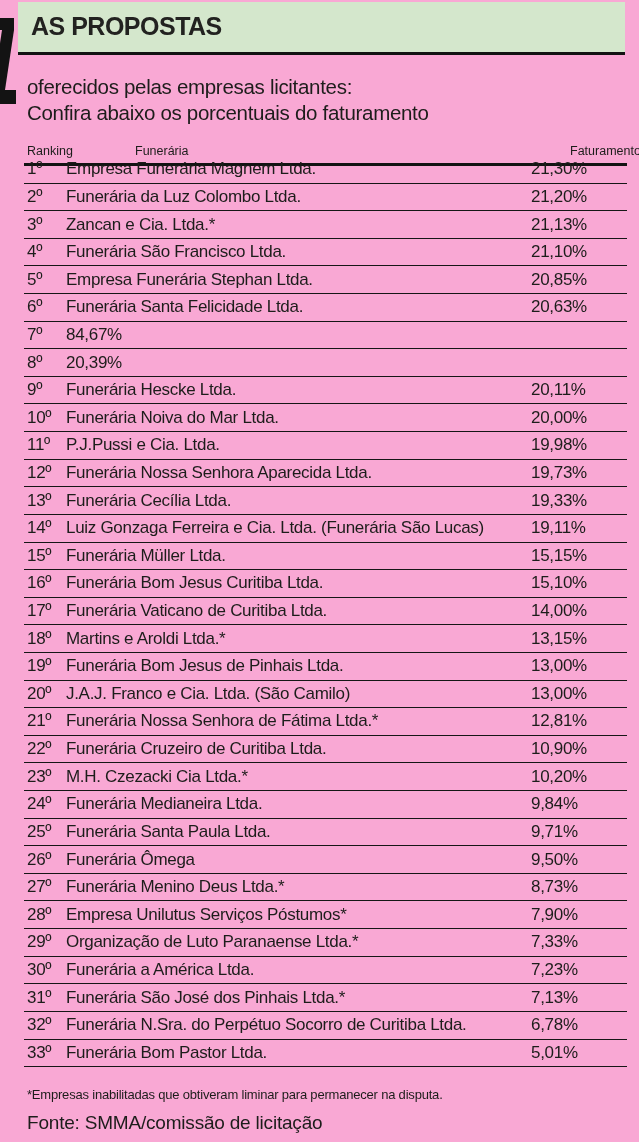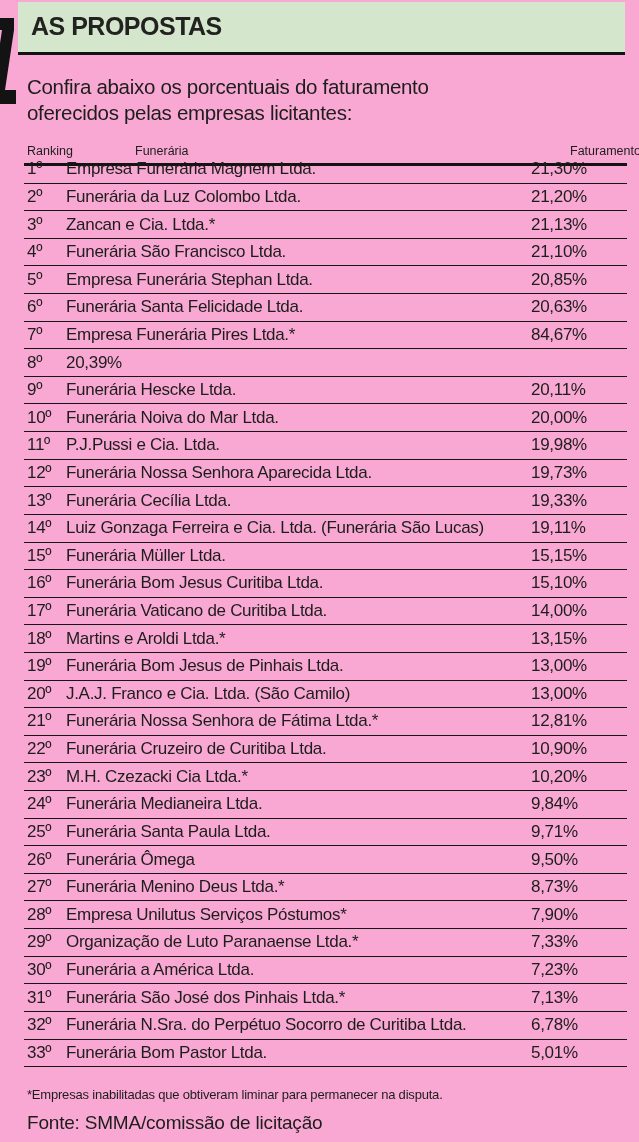--- a/index.html
+++ b/index.html
@@ -56,22 +56,22 @@
       <rect x="-10" y="78" width="26" height="14" fill="#131313"></rect>
     </svg>
   </div>
 
   <div class="banner">
     <div class="banner-title">AS PROPOSTAS</div>
   </div>
   <div class="banner-rule"></div>
 
   <div class="intro">
+    <div>oferecidos pelas empresas licitantes:</div>
     <div>Confira abaixo os porcentuais do faturamento</div>
-    <div>oferecidos pelas empresas licitantes:</div>
   </div>
 
   <div class="thead">
     <span class="th-ranking">Ranking</span>
     <span class="th-company">Funerária</span>
     <span class="th-revenue">Faturamento</span>
   </div>
   <div class="thead-rule"></div>
 
   <div class="tbody">
@@ -100,21 +100,20 @@
         <div class="cell company">Empresa Funerária Stephan Ltda.</div>
         <div class="cell revenue">20,85%</div>
       </div>
       <div class="trow">
         <div class="cell rank">6º</div>
         <div class="cell company">Funerária Santa Felicidade Ltda.</div>
         <div class="cell revenue">20,63%</div>
       </div>
       <div class="trow">
         <div class="cell rank">7º</div>
-        <div class="cell company">Empresa Funerária Pires Ltda.*</div>
         <div class="cell revenue">84,67%</div>
       </div>
       <div class="trow">
         <div class="cell rank">8º</div>
         <div class="cell revenue">20,39%</div>
       </div>
       <div class="trow">
         <div class="cell rank">9º</div>
         <div class="cell company">Funerária Hescke Ltda.</div>
         <div class="cell revenue">20,11%</div>

